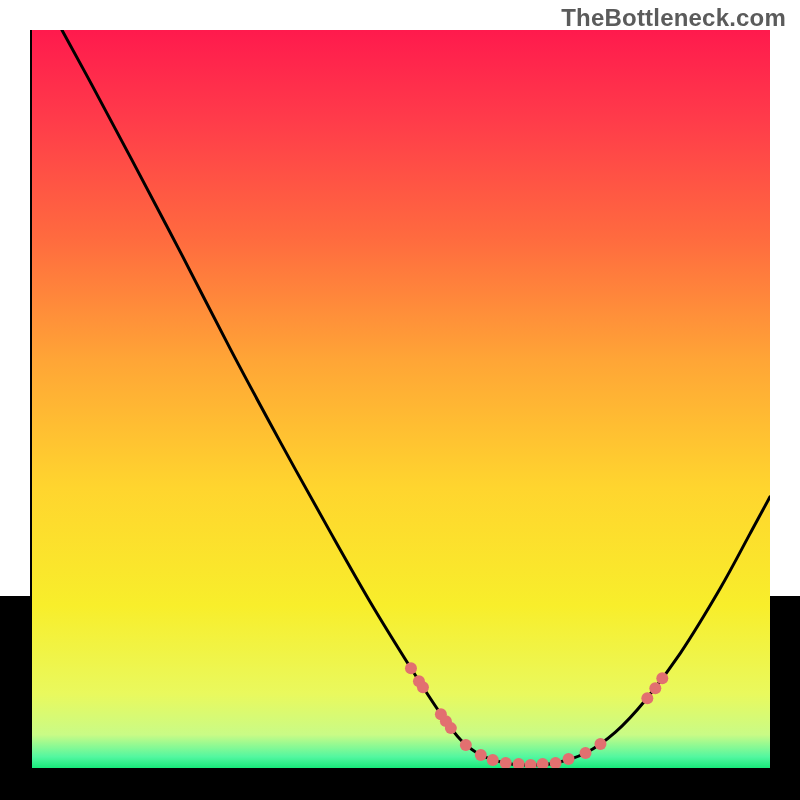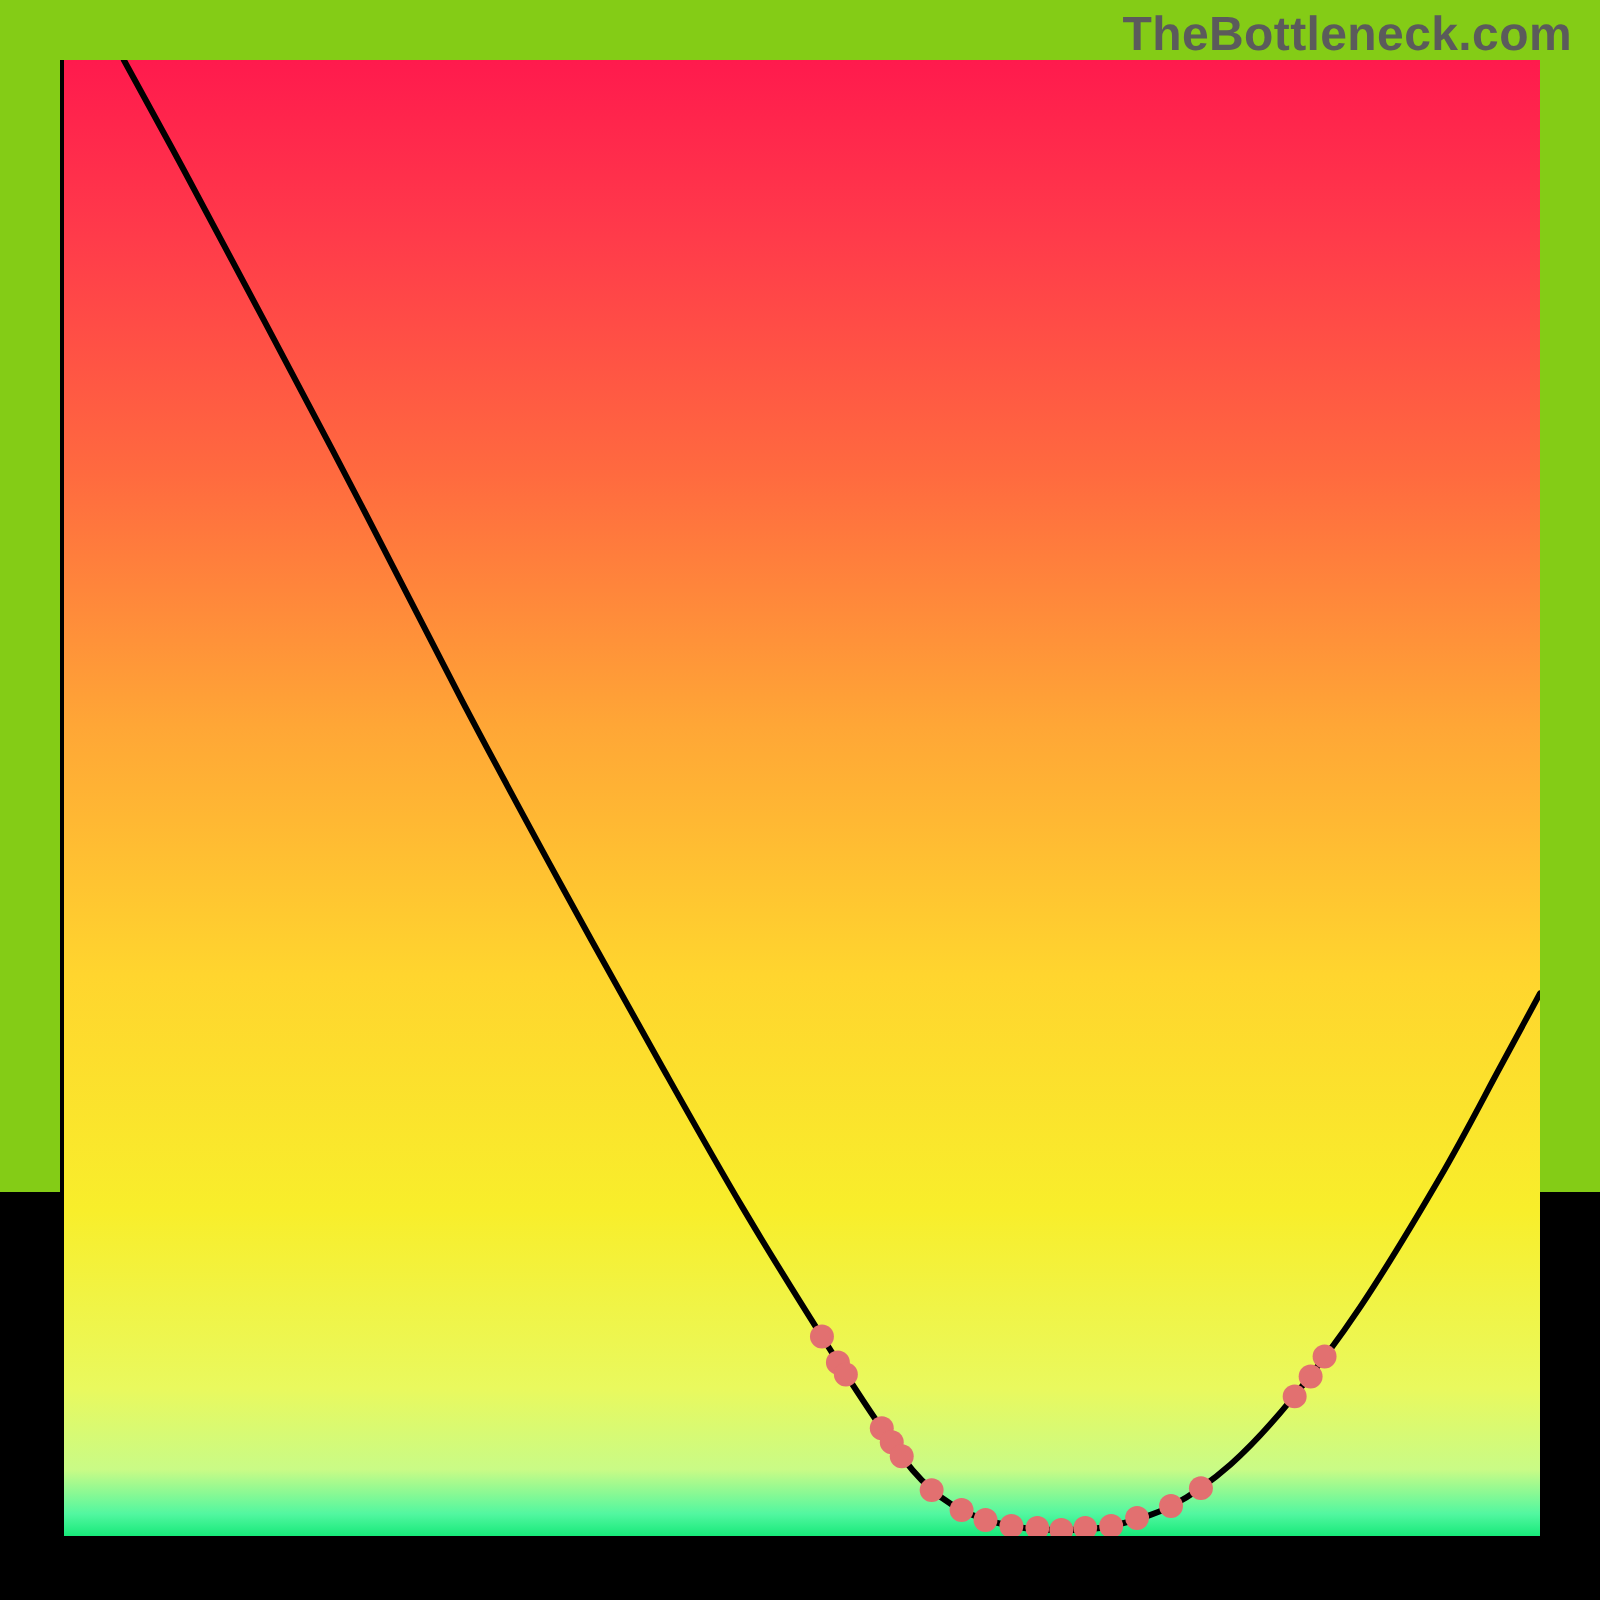--- a/index.html
+++ b/index.html
@@ -8,21 +8,21 @@
     width: 800px;
     height: 800px;
     background: #000;
     font-family: Arial, Helvetica, sans-serif;
     overflow: hidden;
   }
   .container {
     position: relative;
     width: 800px;
     height: 596px;
-    background: #84cc16;
+    background: #ffffff;
   }
   .watermark {
     position: absolute;
     top: 4px;
     right: 14px;
     color: #5b5b5b;
     font-size: 24px;
     font-weight: 600;
     letter-spacing: 0.2px;
   }

